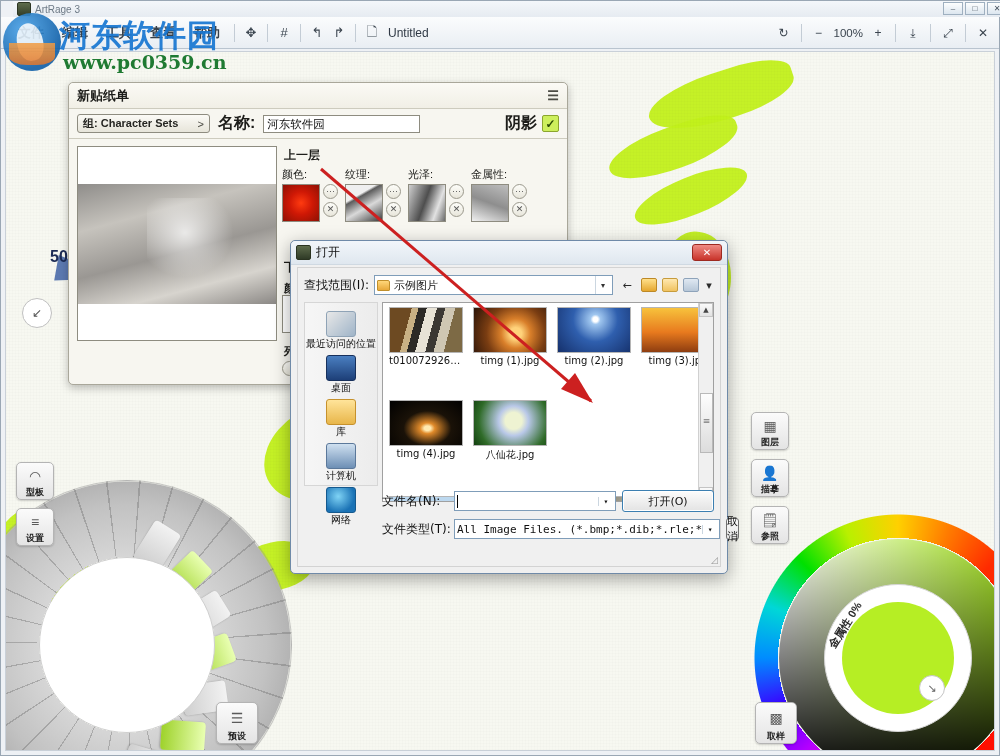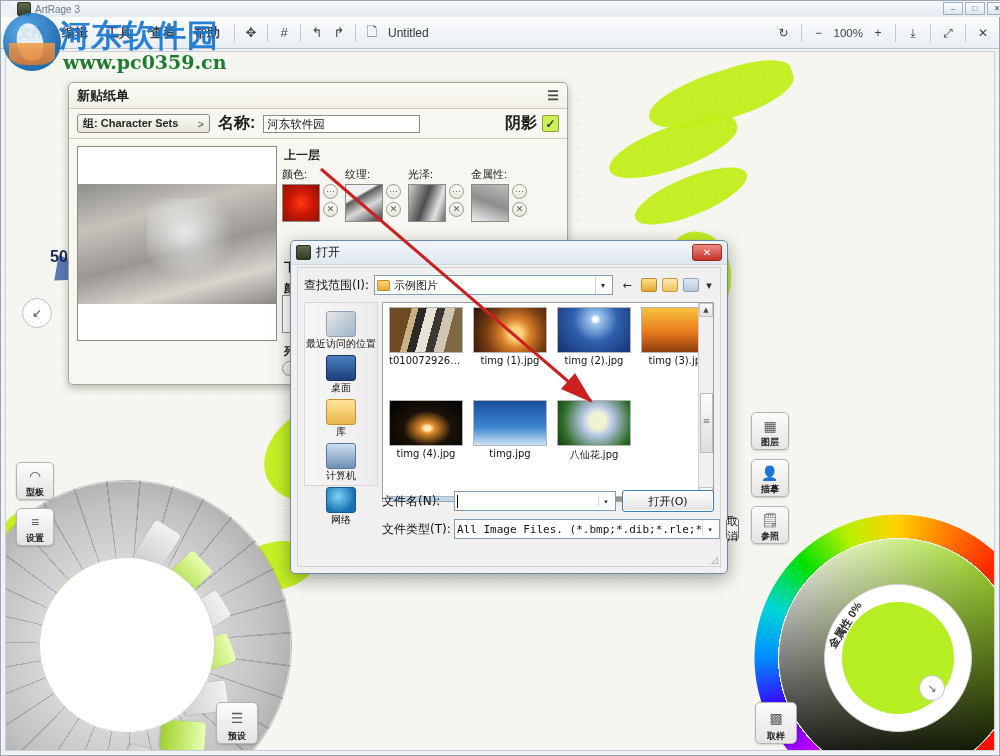--- a/index.html
+++ b/index.html
@@ -673,24 +673,20 @@
               <div class="fn">timg (3).jpg</div>
             </div>
           </div>
 
           <div class="od-row" style="margin-top:34px;">
             <div class="od-file">
               <div class="th" style="background:radial-gradient(ellipse at 52% 62%, #ffe9b0 0 6%, #e08a2a 14%, #1a1208 45%, #000 100%);"></div>
               <div class="fn">timg (4).jpg</div>
             </div>
             <div class="od-file">
-              <div class="th" style="background:linear-gradient(#1a4f9e, #3e86d0 60%, #cfe3f5 100%);"></div>
-              <div class="fn">timg.jpg</div>
-            </div>
-            <div class="od-file">
               <div class="th" style="background:radial-gradient(circle at 55% 45%, #eef3d2 0 18%, #b9c8e8 32%, #2f6b28 75%, #123f0f 100%);"></div>
               <div class="fn">八仙花.jpg</div>
             </div>
           </div>
 
           <div class="od-row" style="margin-top:34px;">
             <div class="od-file">
               <div class="th" style="background:linear-gradient(#bcd8ef 0 55%, #e6d9bd 55% 100%);"></div>
             </div>
             <div class="od-file">

